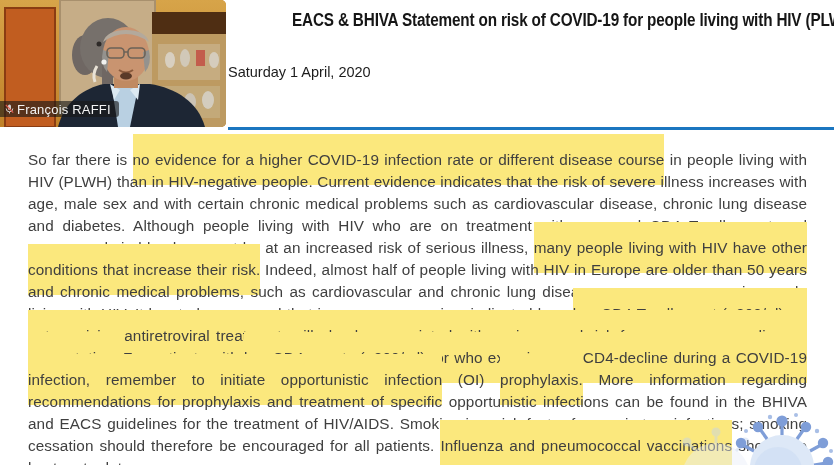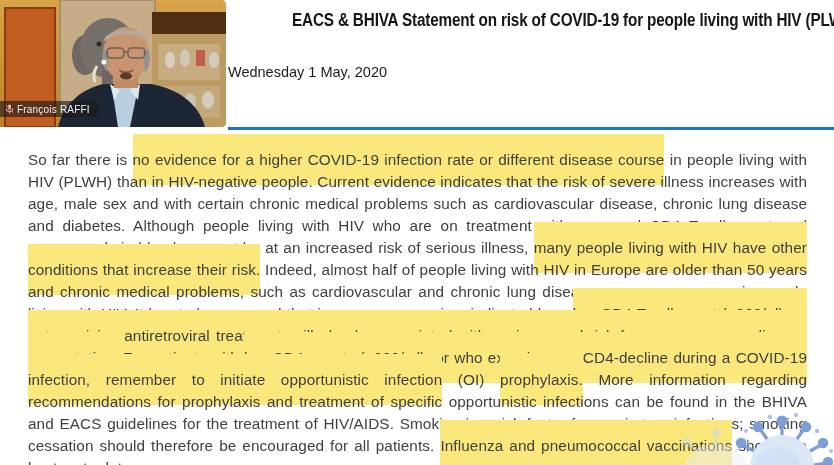--- a/index.html
+++ b/index.html
@@ -12,21 +12,21 @@
     position:absolute;left:0;top:0;width:226px;height:127px;
     border-radius:0 5px 5px 0;overflow:hidden;background:#c98a35;
   }
   .webcam svg{display:block;}
   .name-tag{
     position:absolute;left:0;top:101px;height:16px;
     display:flex;align-items:center;gap:3px;
     background:rgba(25,25,25,0.62);padding:0 8px 0 5px;border-radius:0 3px 3px 0;
   }
   .name-tag span.label{
-    color:#f2f2f2;font-size:10px;letter-spacing:.2px;white-space:nowrap;
+    color:#f2f2f2;font-size:13px;letter-spacing:.2px;white-space:nowrap;
   }
   
   .slide-title{
     position:absolute;left:292px;top:10px;width:640px;
     font-size:18px;font-weight:bold;color:#161616;white-space:nowrap;
     transform:scaleX(0.85);transform-origin:left top;letter-spacing:-0.2px;
   }
   .slide-date{
     position:absolute;left:228px;top:64px;
     font-size:14.5px;color:#1c1c1c;white-space:nowrap;
@@ -122,21 +122,21 @@
         <path d="M1.2 4.5 a3.3 3.3 0 0 0 6.6 0" stroke="#cfcfcf" stroke-width="1" fill="none"></path>
         <line x1="4.5" y1="7.8" x2="4.5" y2="9.5" stroke="#cfcfcf" stroke-width="1"></line>
         <line x1="0.8" y1="0.8" x2="8.2" y2="8.6" stroke="#e05a4e" stroke-width="1.2"></line>
       </svg>
       <span class="label">François RAFFI</span>
     </div>
   </div>
 
   <div class="slide-title">EACS &amp; BHIVA Statement on risk of COVID-19 for people living with HIV (PLWH)</div>
 
-  <div class="slide-date">Wednesday 1 May, 2020</div>
+  <div class="slide-date">Saturday 1 April, 2020</div>
 
   <div class="divider"></div>
 
   <p class="statement"><span>So far there is </span><span class="hl">no evidence for a higher COVID-19 infection rate or different disease course</span><span> in people living with HIV (PLWH) than in HIV-negative people. Current evidence indicates that the risk of severe illness increases with age, male sex and with certain chronic medical problems such as cardiovascular disease, chronic lung disease and diabetes. Although people living with HIV who are on treatment with a normal CD4 T-cell count and suppressed viral load may not be at an increased risk of serious illness, </span><span class="hl">many people living with HIV have other conditions that increase their risk.</span><span> Indeed, almost half of people living with HIV in Europe are older than 50 years and chronic medical problems, such as cardiovascular and chronic lung disease, are more common in people living with HIV. It has to be assumed that immune suppression, indicated by a </span><span class="hl">low CD4 T-cell count (&lt;200/µl), or not receiving antiretroviral treatment, will also be associated with an increased risk for a more severe disease presentation.</span><span> For patients with </span><span class="hl">low CD4-counts (&lt;200/ml), or who experience a CD4-decline during a COVID-19 infection, remember to initiate opportunistic infection</span><span> (OI) </span><span class="hl">prophylaxis.</span><span> More information regarding recommendations for prophylaxis and treatment of specific opportunistic infections can be found in the BHIVA and EACS guidelines for the treatment of HIV/AIDS. Smoking is a risk factor for respiratory infections; smoking cessation should therefore be encouraged for all patients. </span><span class="hl">Influenza and pneumococcal vaccinations</span><span> should be kept up to date.</span></p>
 
   <div class="virus">
     <svg width="160" height="60" viewBox="0 0 160 60">
 
       <g opacity="0.45">
         <circle cx="42" cy="72" r="34" fill="#e9eff9"></circle>

